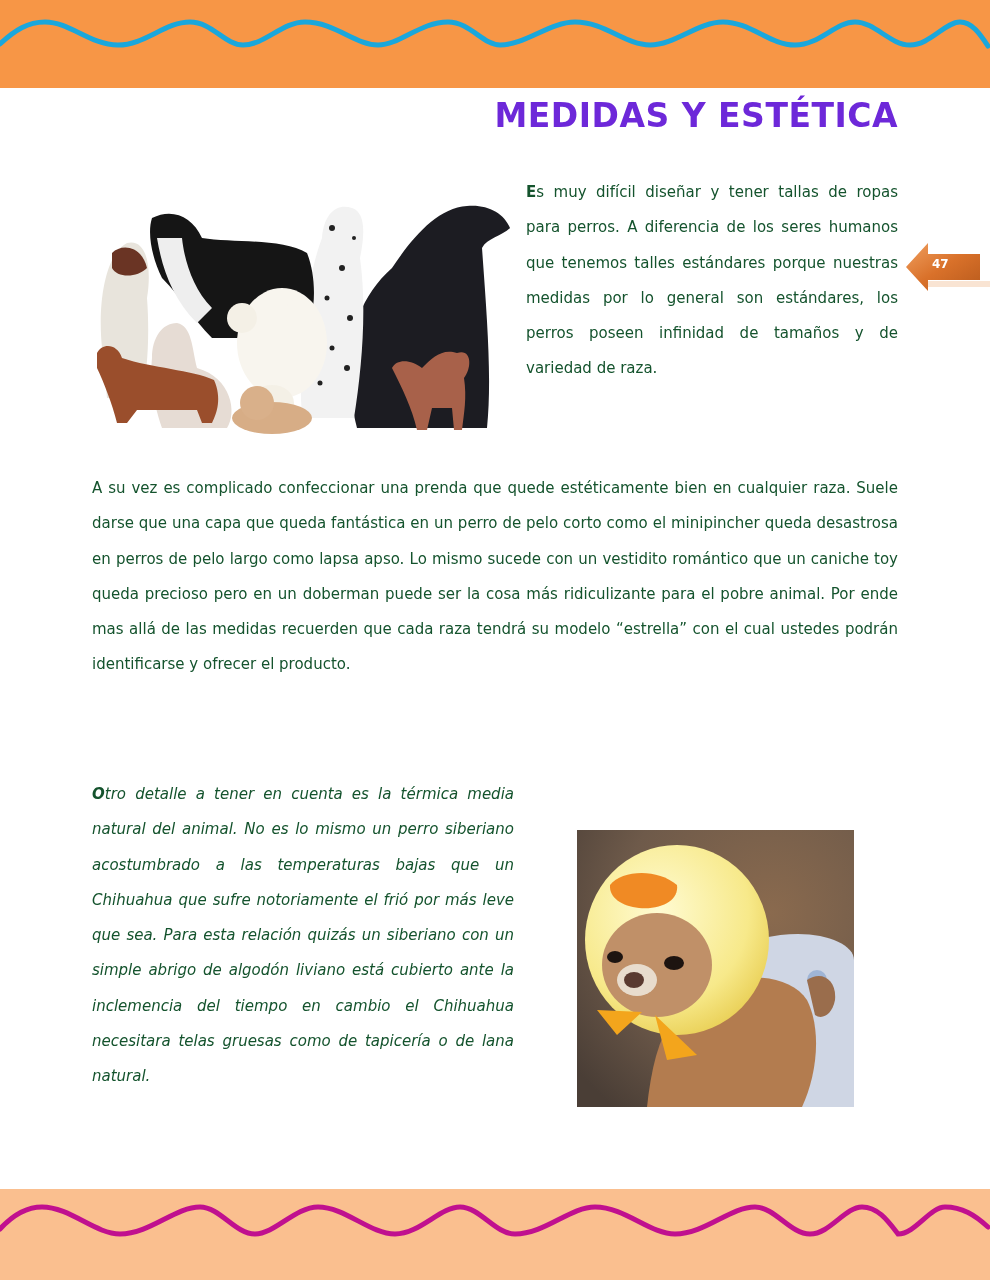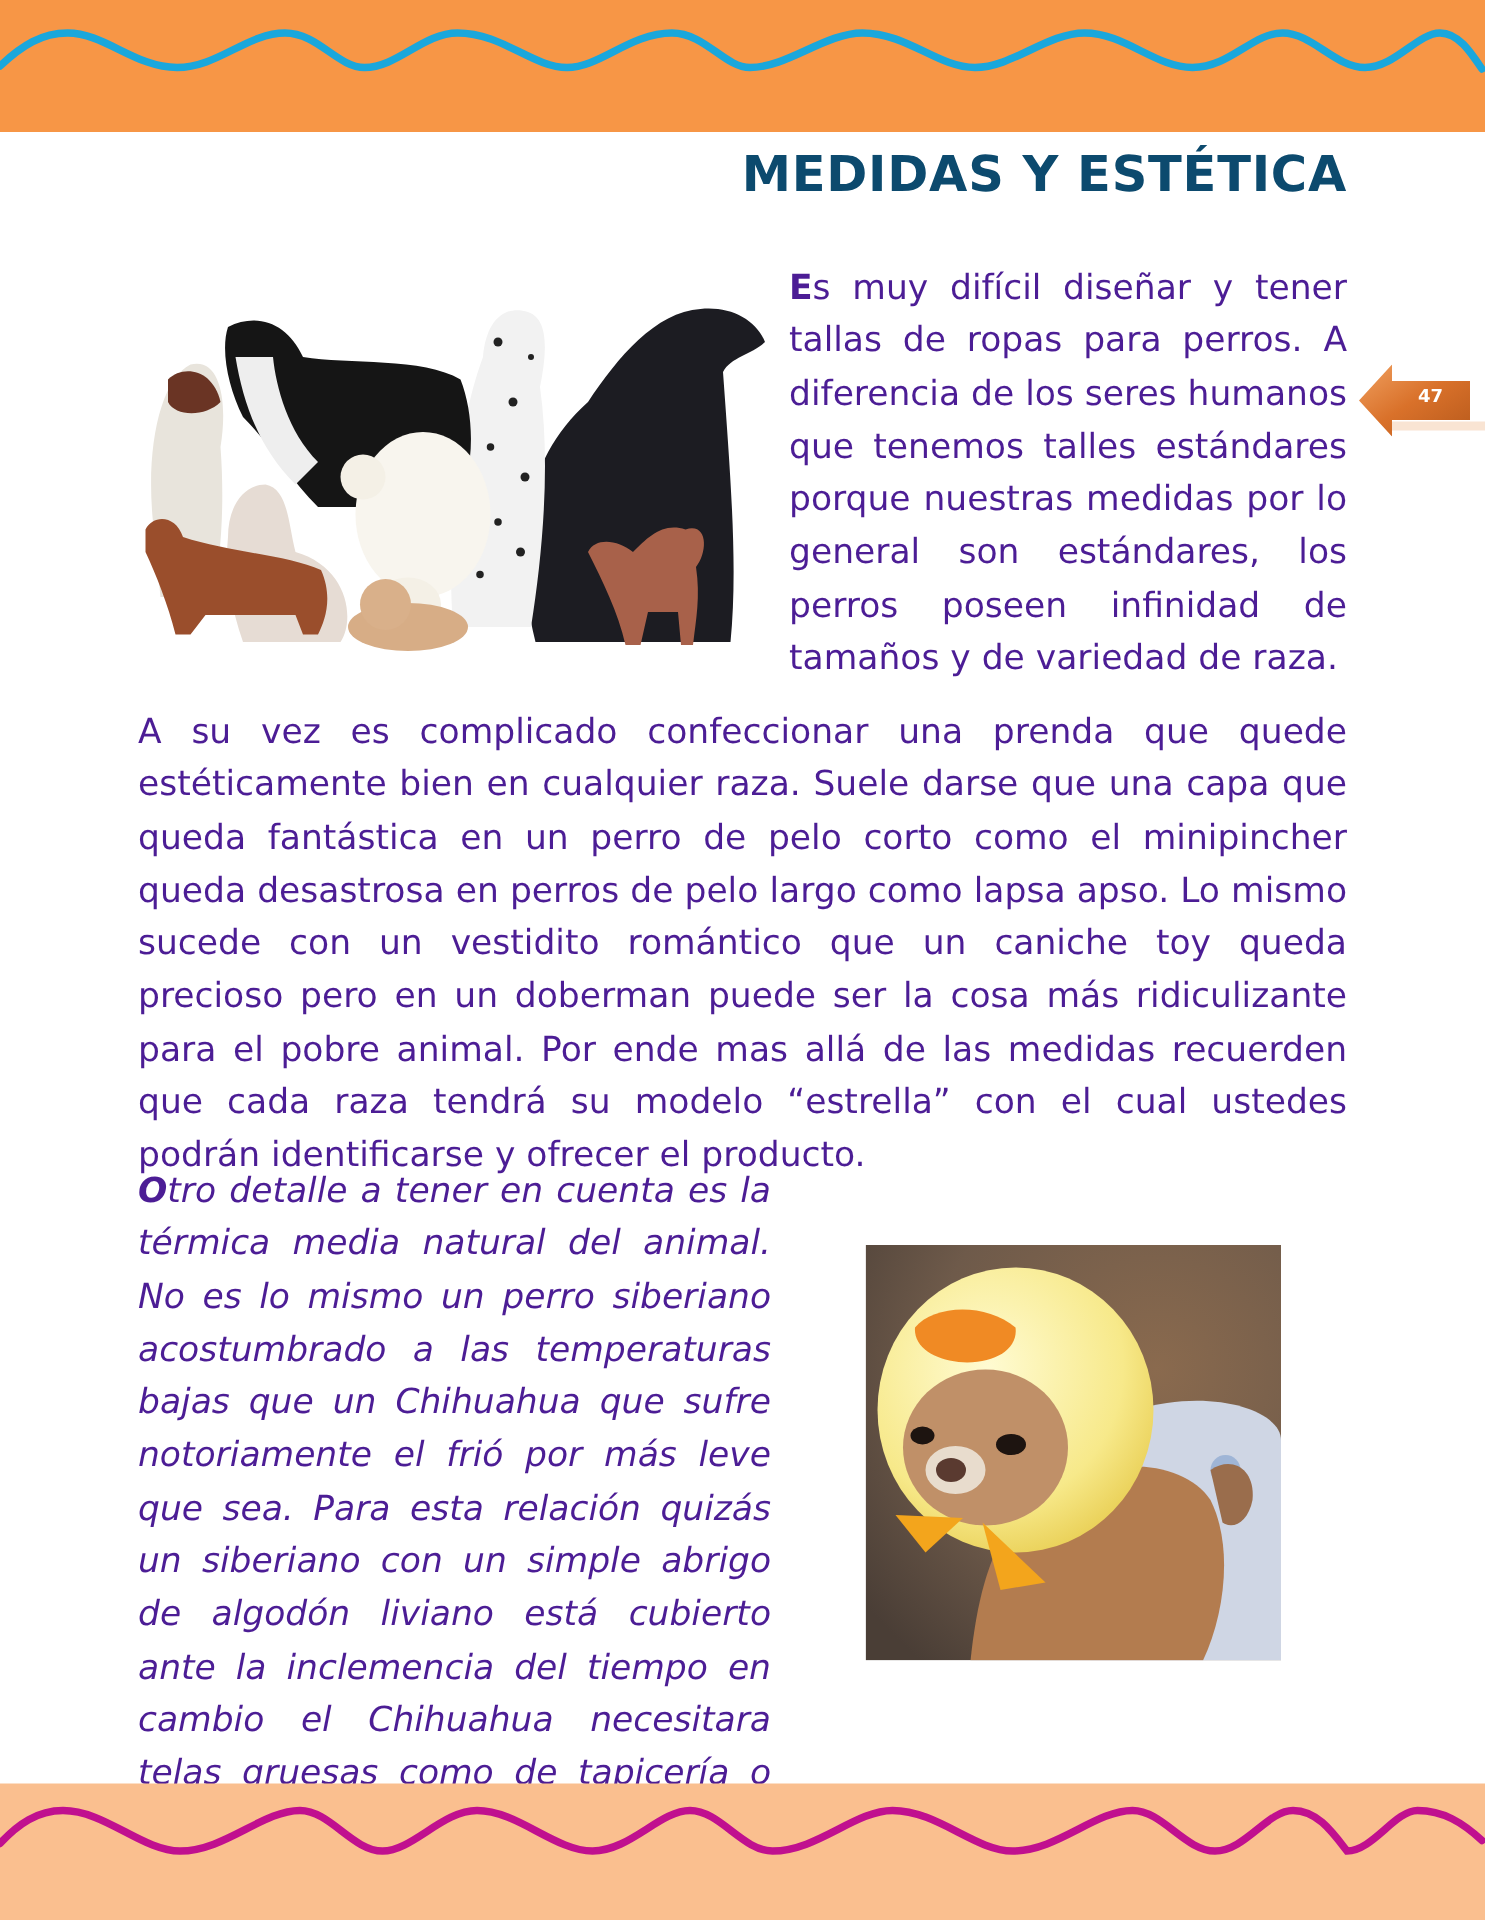--- a/index.html
+++ b/index.html
@@ -7,38 +7,38 @@
     body { position: relative; font-family: "DejaVu Sans", sans-serif; color: #111; }
 
     .header-band { position: absolute; left: 0; top: 0; width: 990px; height: 88px; background: #f79646; }
     .header-band svg { position: absolute; left: 0; top: 0; }
     .footer-band { position: absolute; left: 0; top: 1189px; width: 990px; height: 91px; background: #fabf8f; }
     .footer-band svg { position: absolute; left: 0; top: 0; }
 
     .page-title {
       position: absolute; right: 92px; top: 96px;
       font-family: "DejaVu Sans", sans-serif; font-weight: bold;
-      font-size: 33px; letter-spacing: 0.5px; color: #0c4a6e;
+      font-size: 33px; letter-spacing: 0.5px; color: #6d28d9;
     }
 
     .text {
-      font-size: 23px; line-height: 35.3px; text-align: justify;
-      font-family: "DejaVu Sans", sans-serif; color: #4c1d95;
+      font-size: 15px; line-height: 35.3px; text-align: justify;
+      font-family: "DejaVu Sans", sans-serif; color: #14532d;
     }
     .text b { font-weight: bold; }
     .para1 { position: absolute; left: 526px; top: 175px; width: 372px; }
     .para2 { position: absolute; left: 92px; top: 471px; width: 806px; }
     .para3 { position: absolute; left: 92px; top: 777px; width: 422px; font-style: italic; }
 
     .dogs-group { position: absolute; left: 92px; top: 198px; width: 420px; height: 242px; }
     .chihuahua-photo { position: absolute; left: 577px; top: 830px; width: 277px; height: 277px; overflow: hidden; }
 
     .page-badge { position: absolute; left: 906px; top: 243px; width: 84px; height: 48px; }
     .page-number {
-      position: absolute; left: 932px; top: 257px; width: 30px; text-align: right;
+      position: absolute; left: 932px; top: 257px; width: 30px; text-align: left;
       font-family: "DejaVu Sans", sans-serif; font-weight: bold; font-size: 12px; color: #ffffff;
     }
   </style>
 </head>
 <body>
 
 <div class="header-band">
   <svg width="990" height="88" viewBox="0 0 990 88">
     <path d="M0,44 C15,30 28,22 45,22 C70,22 90,45 118,45 C145,45 165,22 190,22 C212,22 225,45 243,45 C265,45 282,22 305,22 C335,22 355,45 378,45 C400,45 420,22 448,22 C470,22 483,45 500,45 C525,45 550,22 575,22 C605,22 625,45 650,45 C675,45 698,22 723,22 C750,22 770,45 795,45 C820,45 835,22 855,22 C875,22 890,45 910,45 C930,45 945,22 960,22 C972,22 980,34 988,46" fill="none" stroke="#1aa7dc" stroke-width="5" stroke-linecap="round"></path>
   </svg>

